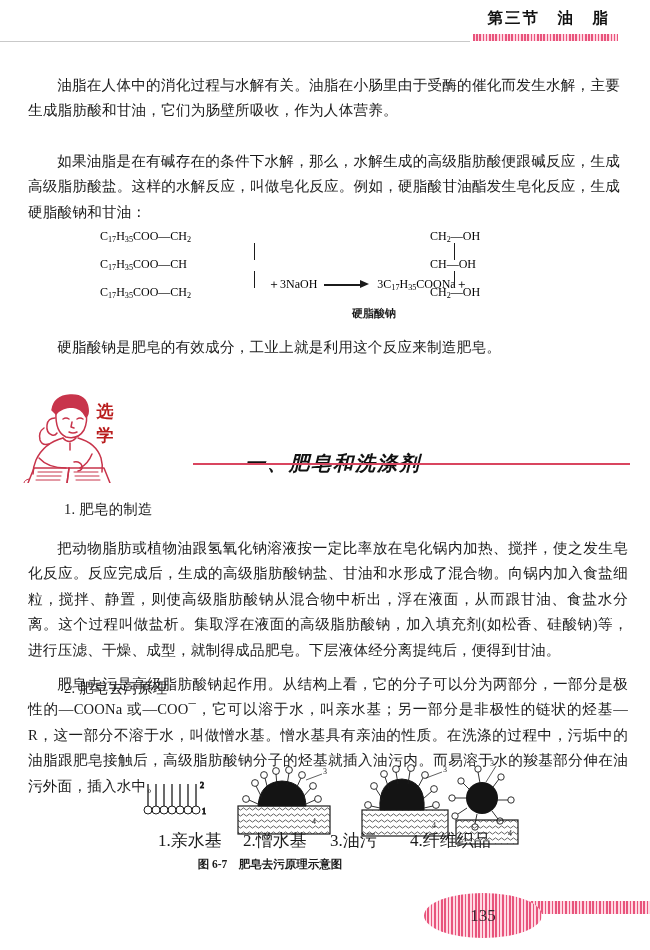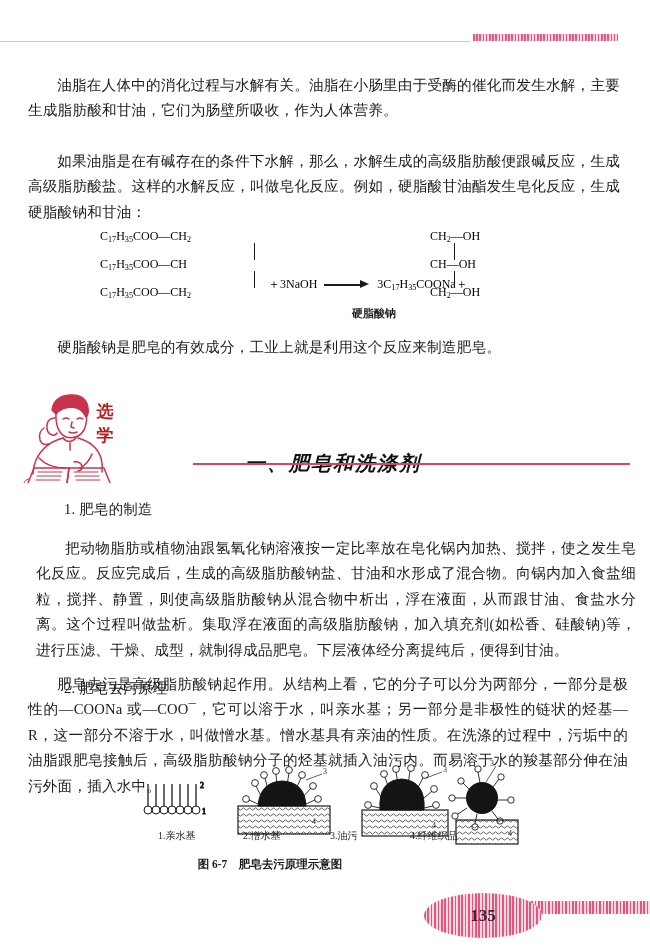--- a/index.html
+++ b/index.html
@@ -203,35 +203,35 @@
   .subhead {
     position: absolute;
     font-size: 14.4px;
     color: #1b1b1b;
     white-space: nowrap;
     letter-spacing: 0.3px;
   }
   #sub-1 { left: 64px; top: 500px; }
   #sub-2 { left: 64px; top: 636px; margin-top: 43px; }
 
-  #para-making  { left: 28px; top: 521px; width: 600px; margin-left: 8px; }
+  #para-making  { left: 28px; top: 521px; width: 600px; }
   #para-cleaning{ left: 28px; top: 657px; width: 600px; }
 
   
   #figure {
     position: absolute;
     left: 140px;
     top: 758px;
     width: 380px;
     height: 120px;
   }
   #figure svg { display: block; }
   .fig-key {
     position: absolute;
-    font-size: 10px;
+    font-size: 17px;
     color: #1b1b1b;
     white-space: nowrap;
   }
   #key-1 { left: 158px; top: 829px; }
   #key-2 { left: 243px; top: 829px; }
   #key-3 { left: 330px; top: 829px; }
   #key-4 { left: 410px; top: 829px; }
 
   #fig-caption {
     position: absolute;
@@ -279,29 +279,30 @@
   }
   #page-number {
     position: absolute;
     left: 424px;
     top: 0px;
     width: 118px;
     height: 45px;
     line-height: 45px;
     text-align: center;
     font-size: 17px;
-    font-weight: bold;
+    font-weight: normal;
     color: #3a2430;
   }
 </style>
 </head>
 <body>
 
 <div id="running-head">
   <div class="rh-rule"></div>
+  <div class="rh-title">第三节　油　脂</div>
   <div class="rh-bar"></div>
 </div>
 
 <p class="para indent" id="para-digestion">油脂在人体中的消化过程与水解有关。油脂在小肠里由于受酶的催化而发生水解，主要生成脂肪酸和甘油，它们为肠壁所吸收，作为人体营养。</p>
 <p class="para indent" id="para-alkali">如果油脂是在有碱存在的条件下水解，那么，水解生成的高级脂肪酸便跟碱反应，生成高级脂肪酸盐。这样的水解反应，叫做皂化反应。例如，硬脂酸甘油酯发生皂化反应，生成硬脂酸钠和甘油：</p>
 
 <div id="equation">
 
   <div class="eq-left">
     <div class="eq-row">

